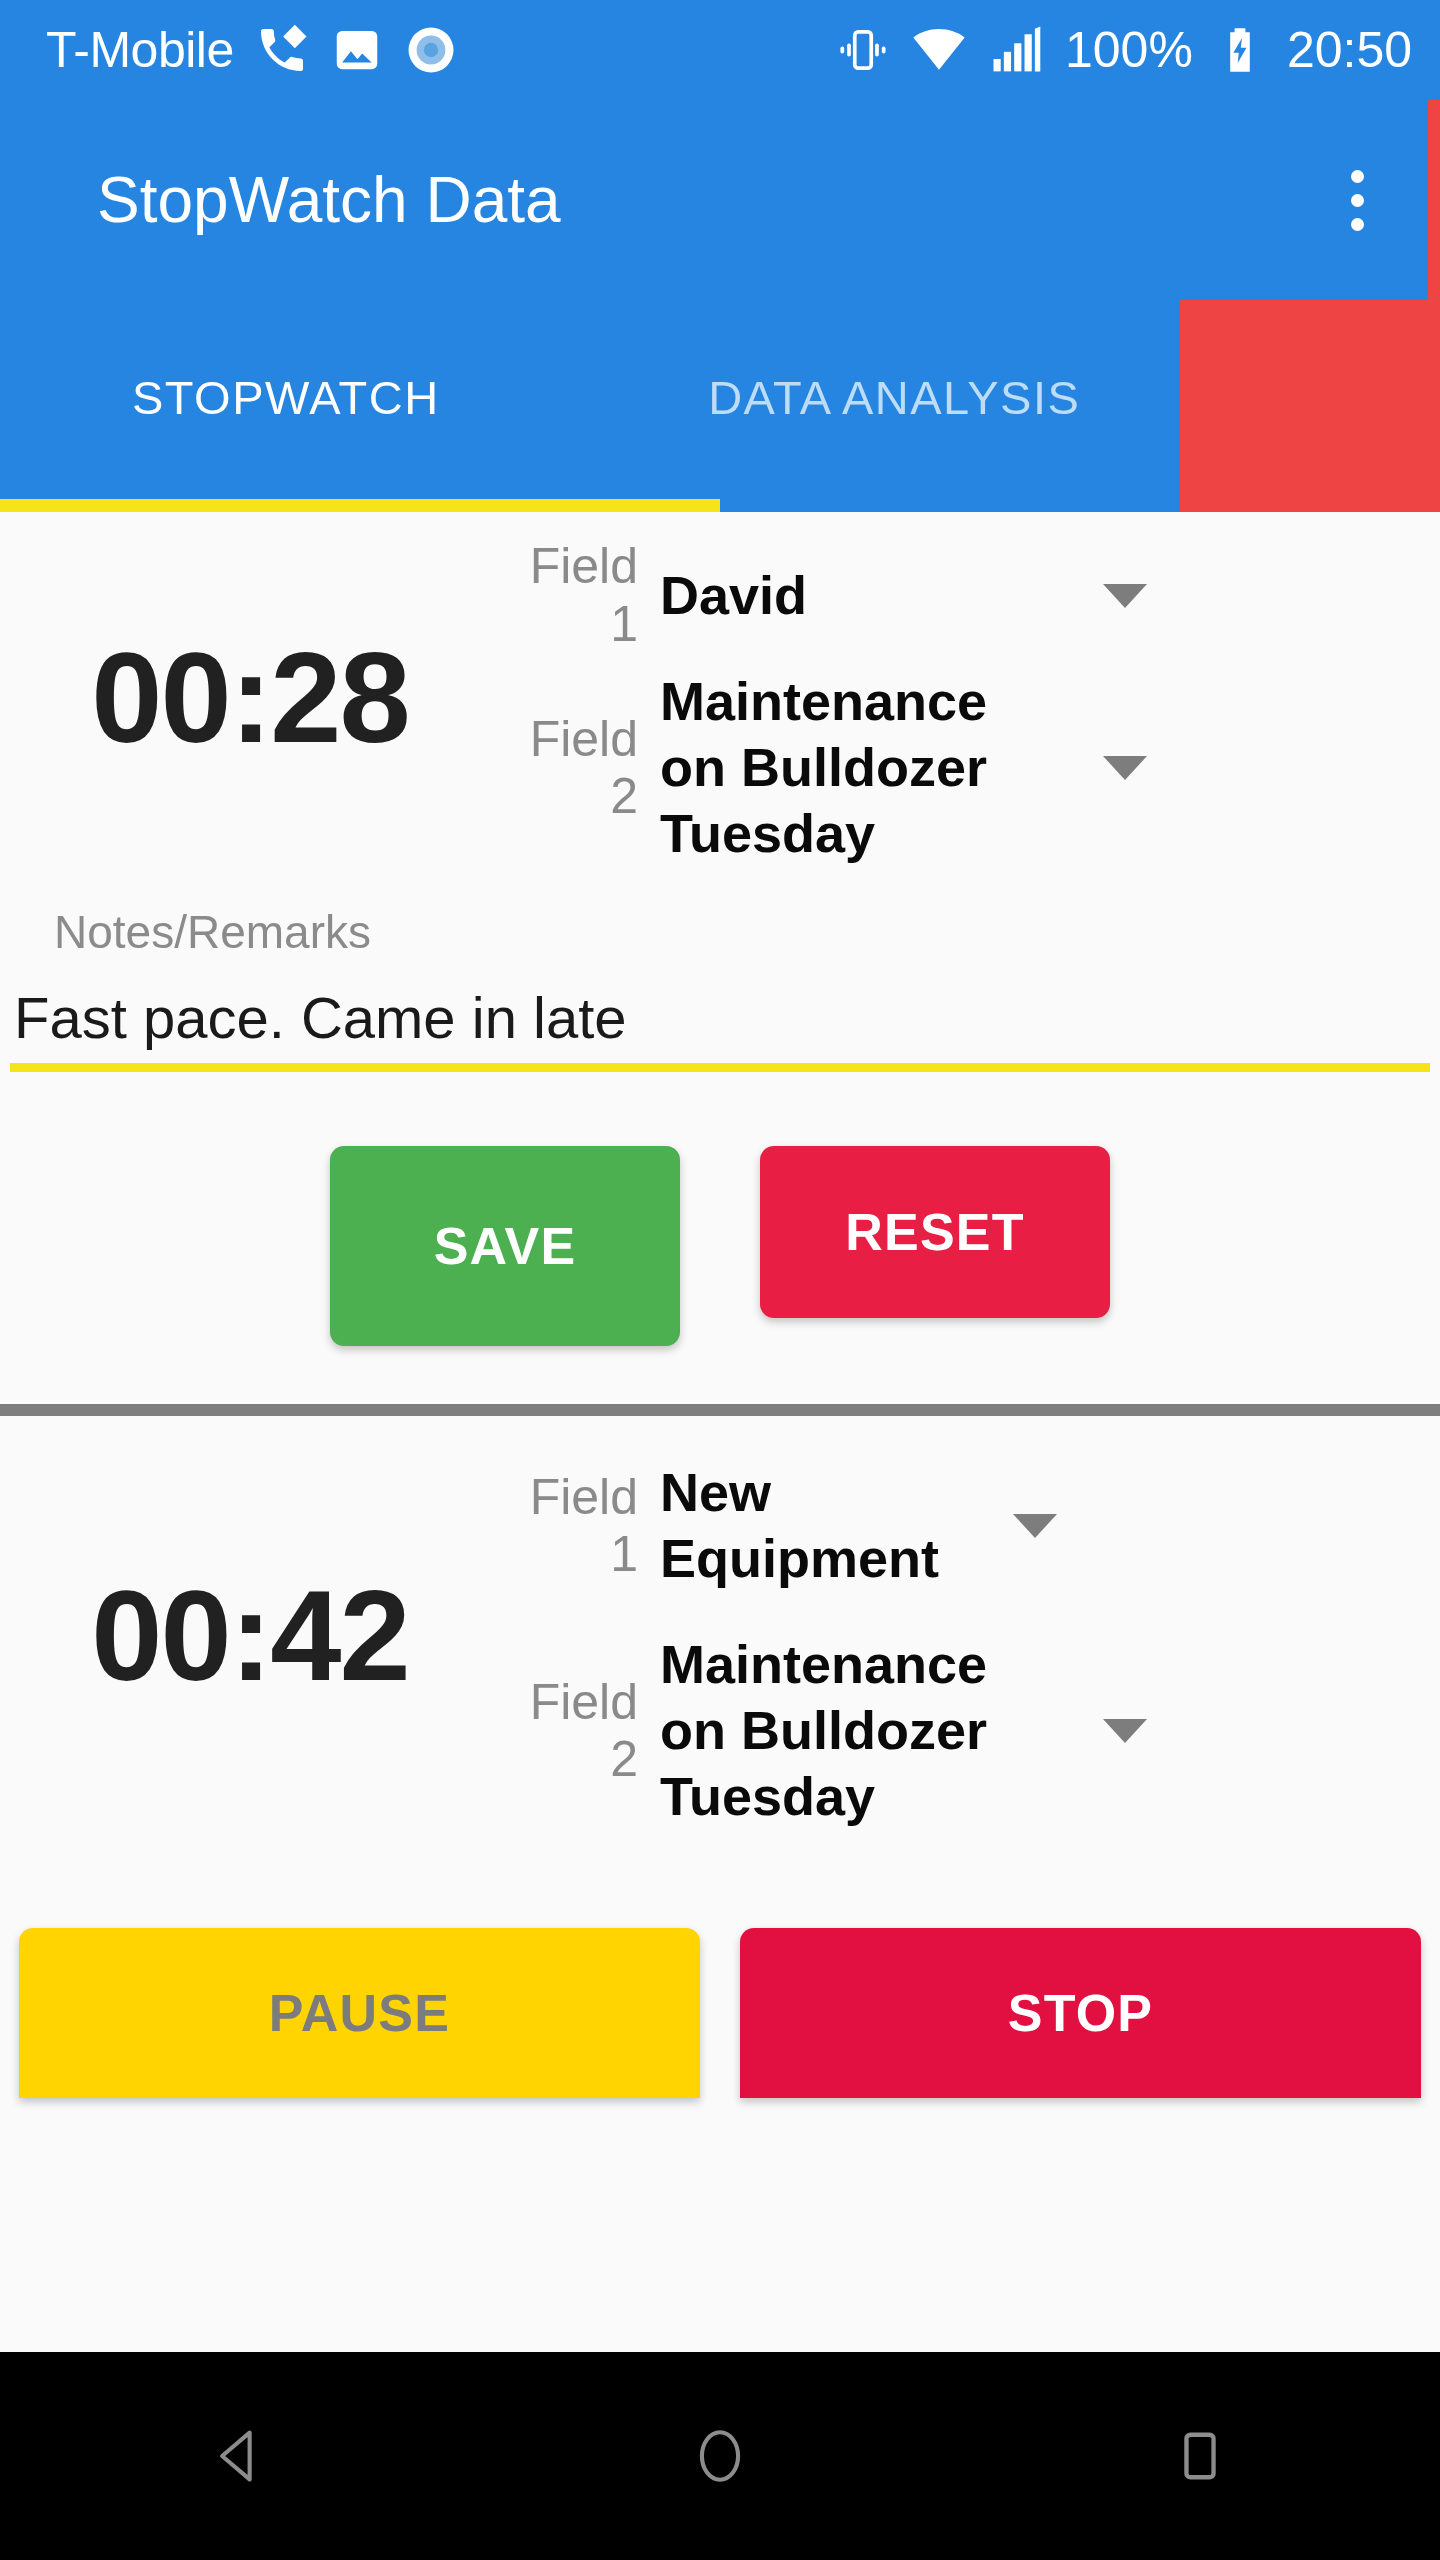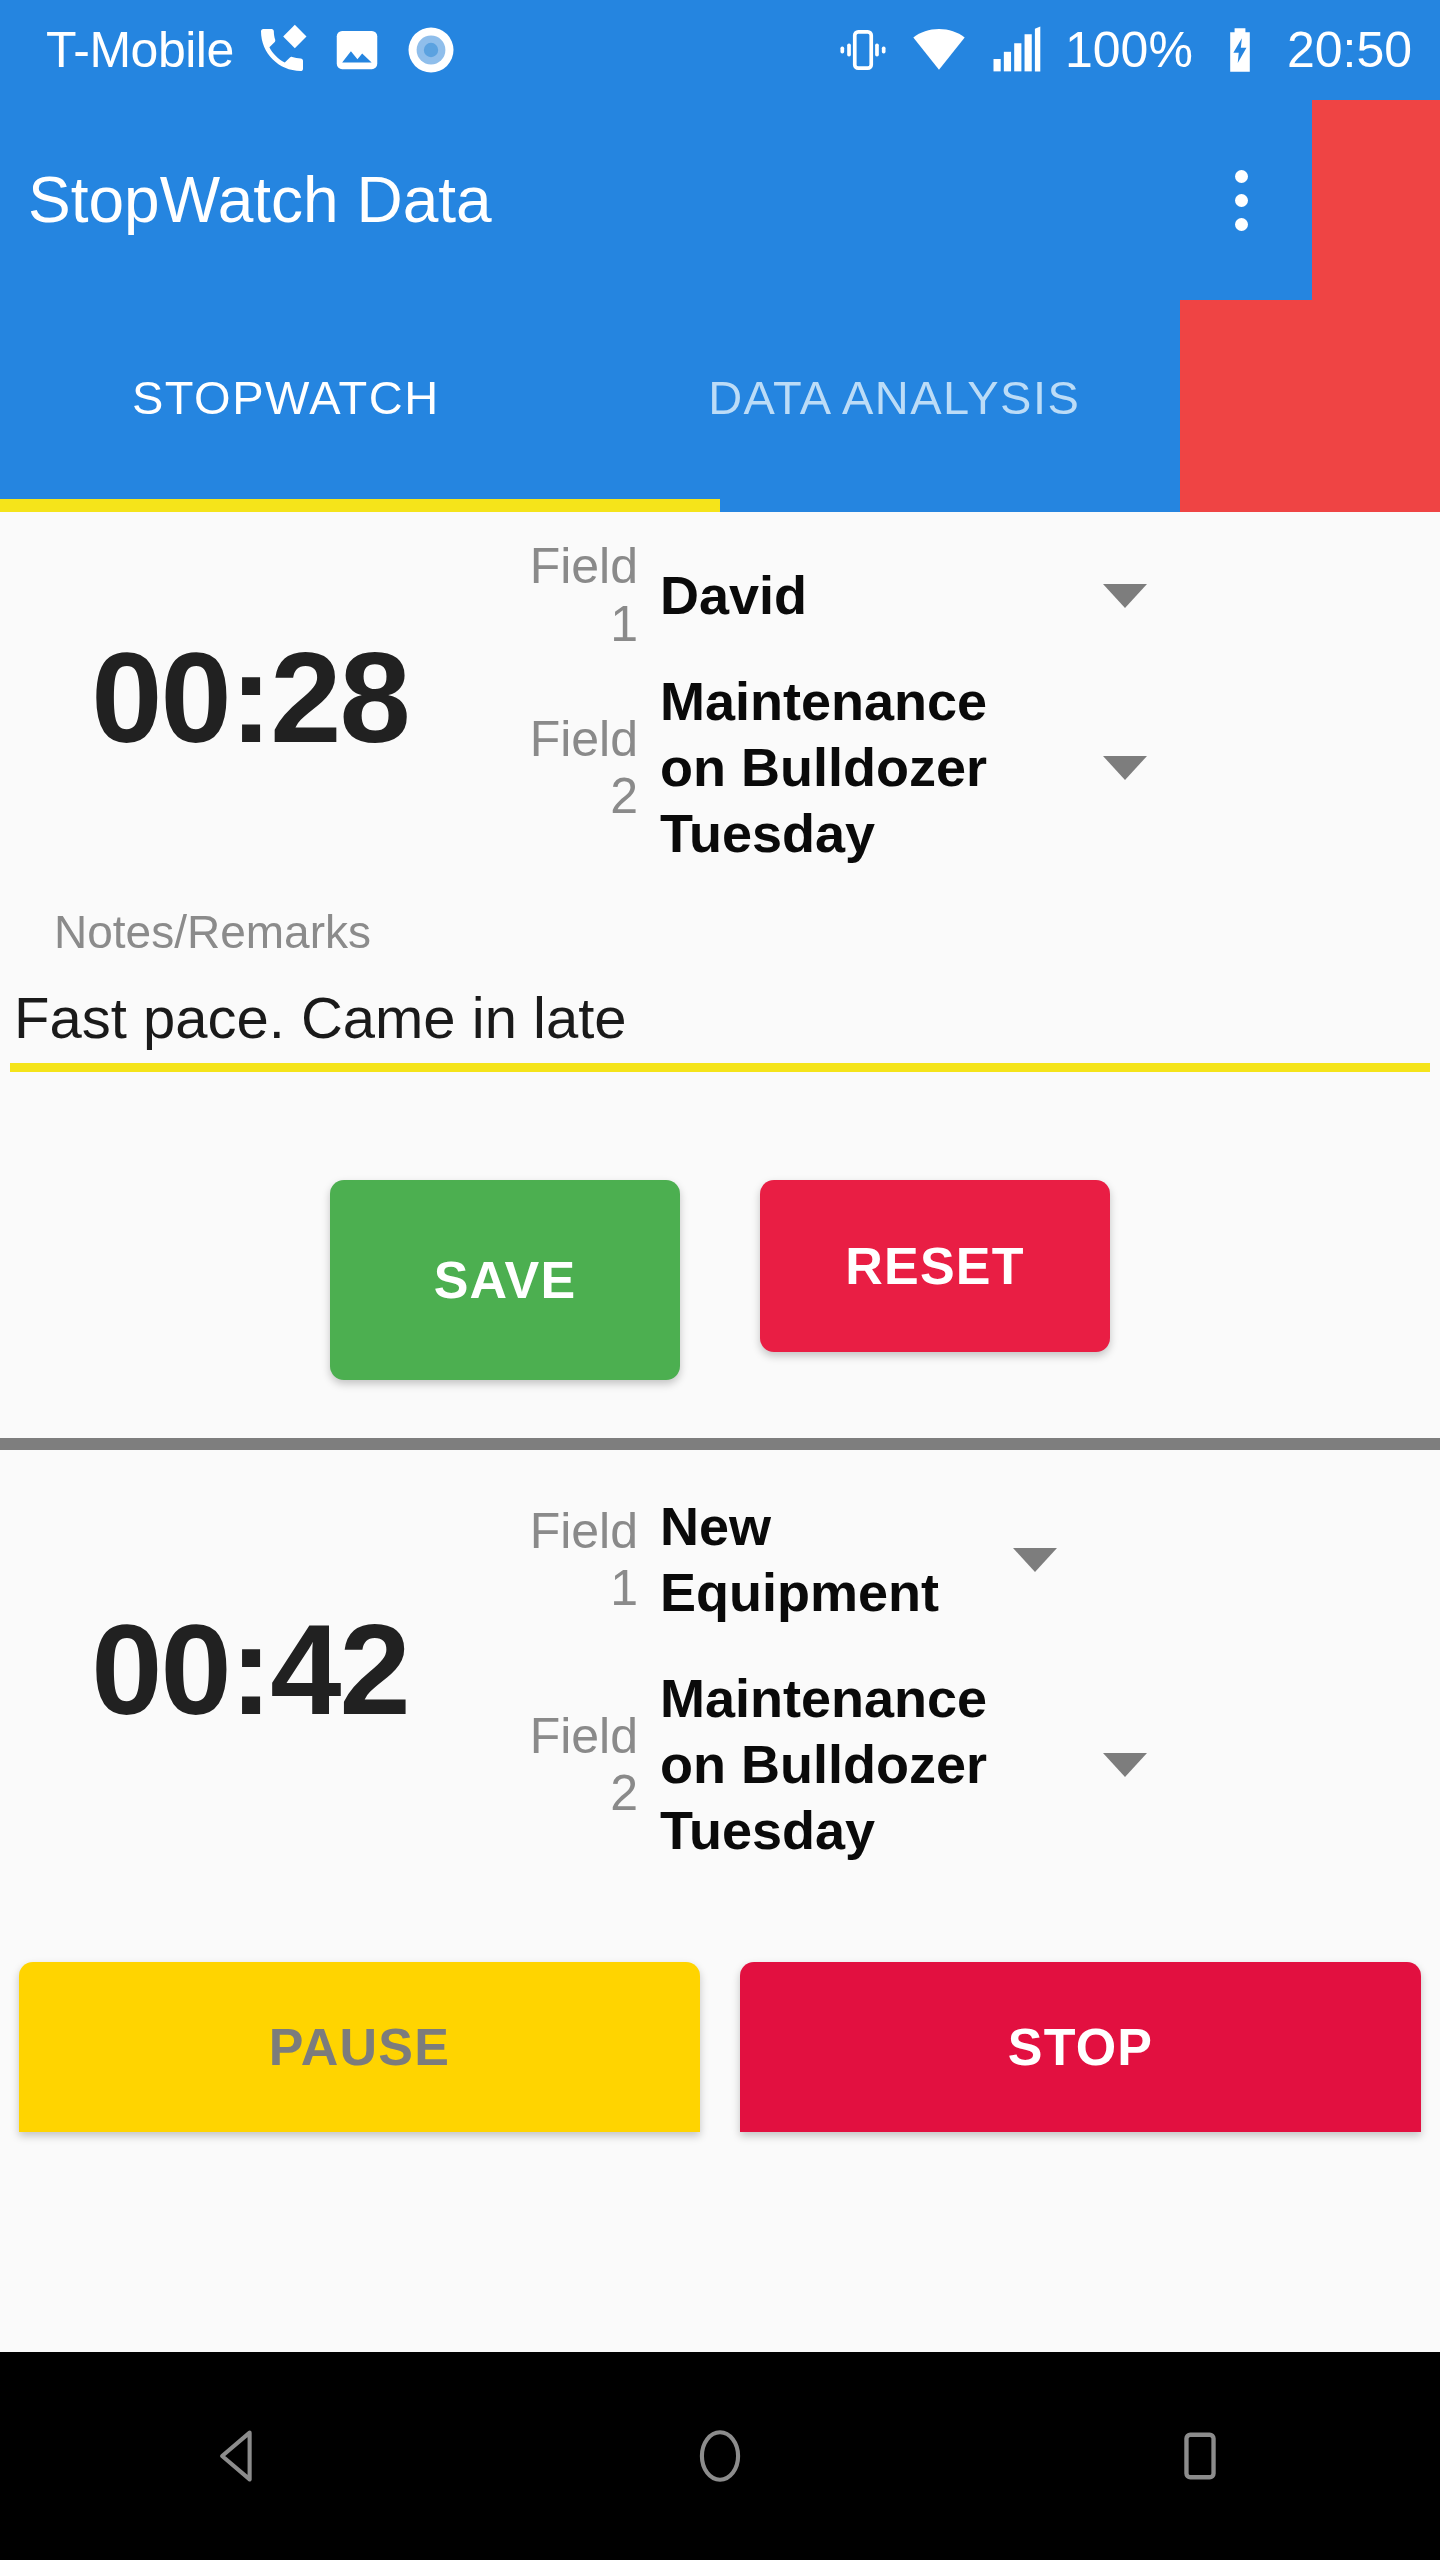--- a/index.html
+++ b/index.html
@@ -18,22 +18,22 @@
     padding:0 28px 0 46px; color:#fff;
   }
   .sb-left{ display:flex; align-items:center; gap:20px; }
   .carrier{ font-size:50px; font-weight:400; letter-spacing:-0.5px; line-height:1; }
   .sb-right{ margin-left:auto; display:flex; align-items:center; gap:22px; }
   .sb-text{ font-size:50px; font-weight:400; line-height:1; }
   .sb-icon{ display:flex; align-items:center; justify-content:center; }
 
   
   .appbar{
-    position:absolute; top:100px; left:0; width:1312px; height:200px;
-    background:#2585e0; display:flex; align-items:center; padding:0 40px 0 28px;text-align:right;
+    position:absolute; top:100px; left:0; width:1428px; height:200px;
+    background:#2585e0; display:flex; align-items:center; padding:0 40px 0 97px;text-align:right;
   }
   .app-title{ color:#fff; font-size:64px; font-weight:400; line-height:1; }
   .overflow{ margin-left:auto; display:flex; flex-direction:column; gap:11px;
              padding:18px 24px; cursor:pointer; }
   .overflow span{ display:block; width:13px; height:13px; border-radius:50%; background:#fff; }
 
   
   .tabs{
     position:absolute; top:300px; left:0; width:1180px; height:212px;
     background:#2585e0; display:flex;gap:37px;
@@ -79,21 +79,21 @@
 
   
   .notes-label{ font-size:46px; color:#8b8b8b; padding:26px 0 0 54px; line-height:1; }
   .notes-value{
     font-size:58px; color:#1a1a1a; padding:34px 0 16px 14px; line-height:1;
     white-space:nowrap;
   }
   .notes-underline{ height:9px; background:#f5e41a; margin:0 10px 0 10px; }
 
   
-  .btn-row{ display:flex; justify-content:center; gap:80px; padding:74px 0 58px 0;margin-top:34px; }
+  .btn-row{ display:flex; justify-content:center; gap:80px; padding:74px 0 58px 0; }
   .btn{
     border:none; border-radius:14px; cursor:pointer;
     font-size:52px; font-weight:700; letter-spacing:1.2px;
     display:flex; align-items:center; justify-content:center;
     box-shadow:0 4px 8px rgba(0,0,0,.22);
   }
   .btn-save{ width:350px; height:200px; background:#4caf50; color:#fff; }
   .btn-reset{ width:350px; height:172px; background:#e91e44; color:#fff; }
 
   .divider{ height:12px; background:#7e7e7e; }

